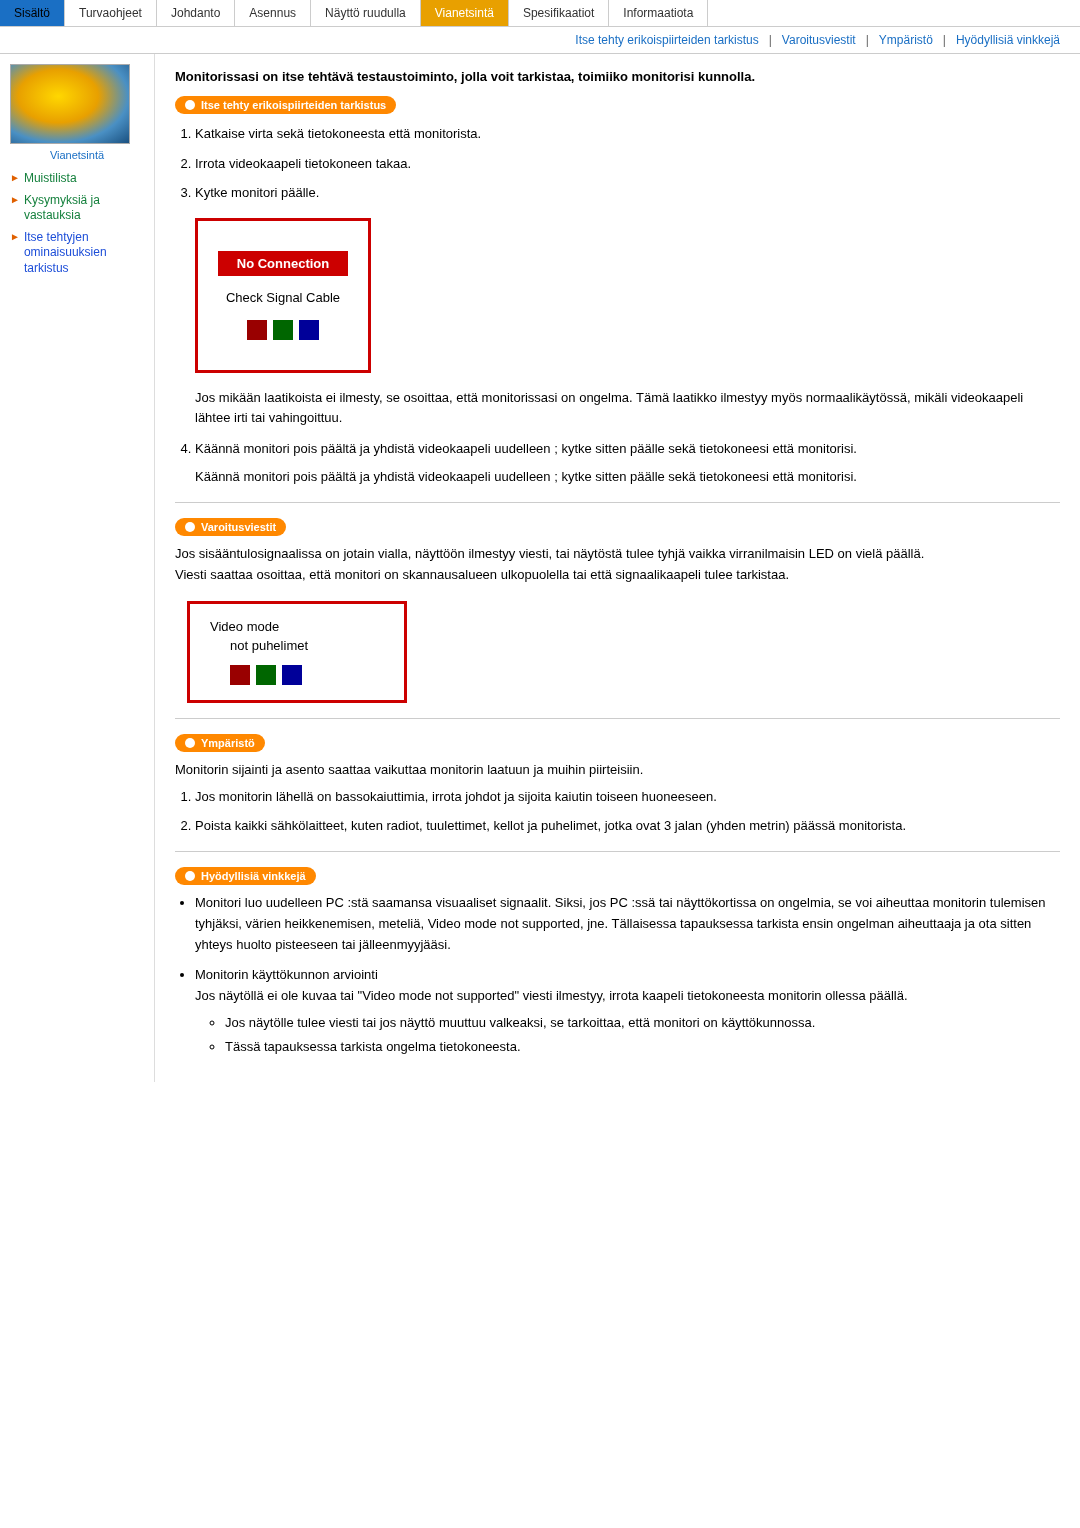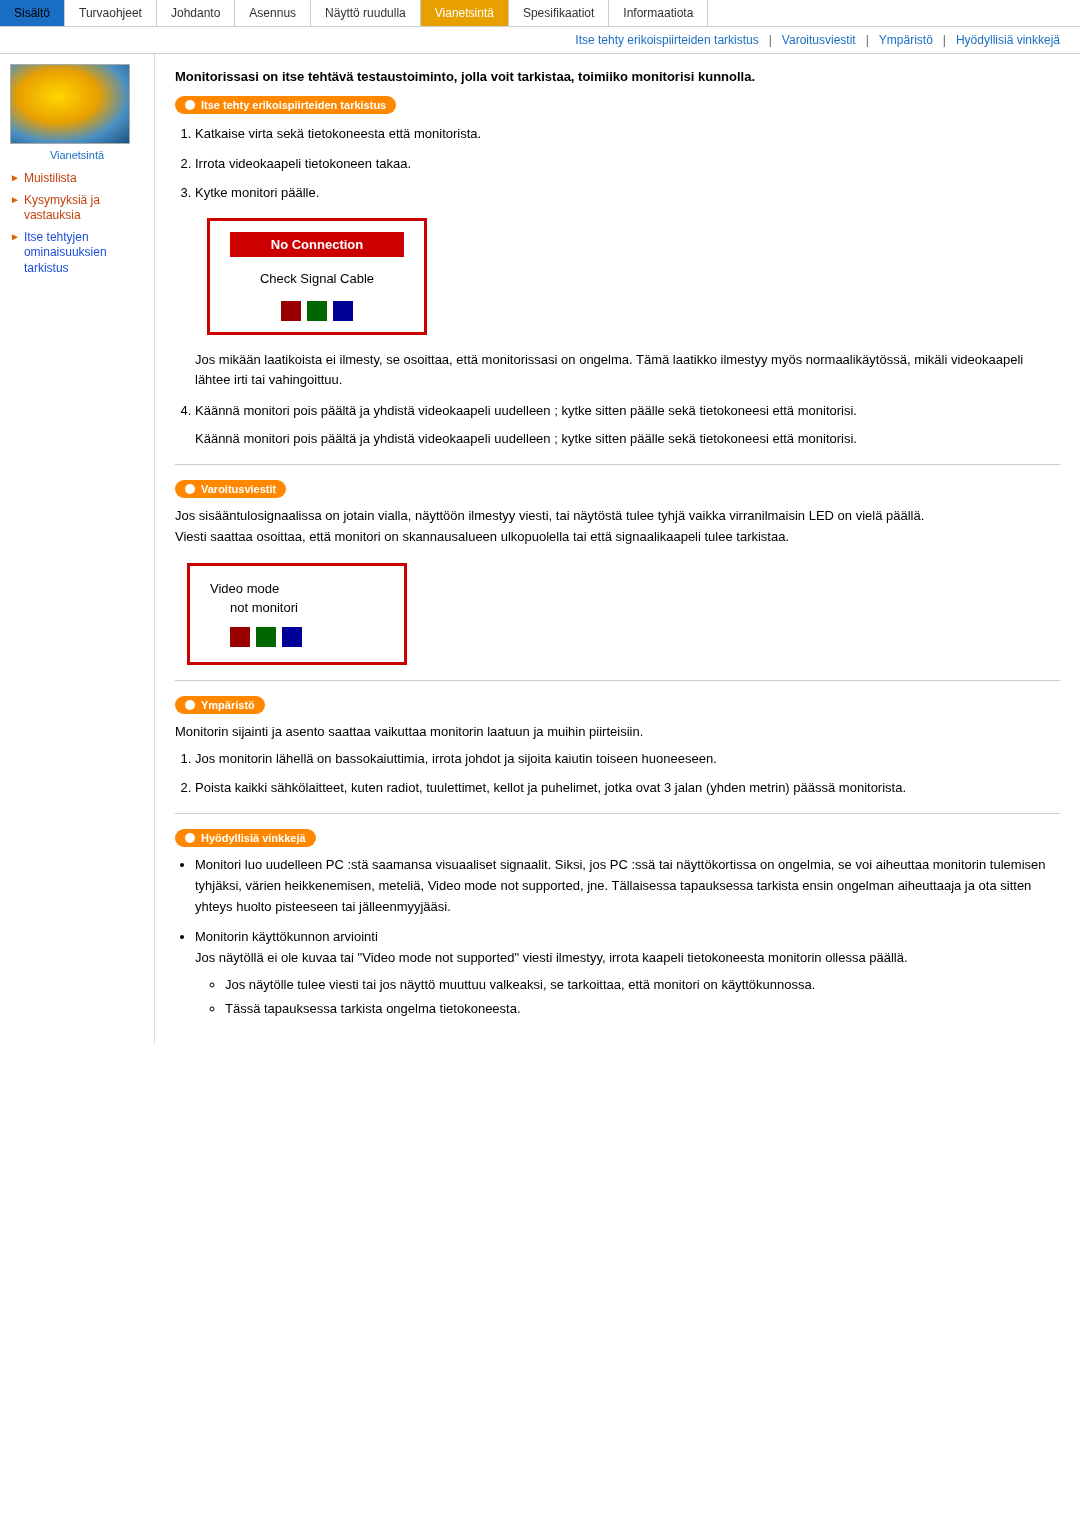--- a/index.html
+++ b/index.html
@@ -20,38 +20,38 @@
     .layout { display: flex; }
 
     
     .sidebar { width: 155px; min-width: 155px; padding: 10px; border-right: 1px solid #ddd; }
     .sidebar-img { width: 120px; height: 80px; background: linear-gradient(135deg, #f0c040 0%, #e8a000 40%, #3a7fc4 60%, #2060a0 100%); border: 1px solid #aaa; display: flex; align-items: center; justify-content: center; margin-bottom: 5px; overflow: hidden; }
     .sidebar-img-inner { width: 100%; height: 100%; background: radial-gradient(ellipse at 40% 40%, #ffd700 0%, #e8a000 40%, #4a90c4 70%, #1a5080 100%); }
     .sidebar-label { font-size: 11px; color: #1a6fc4; text-align: center; margin-bottom: 10px; }
     .sidebar-menu { margin-top: 5px; }
     .sidebar-menu-item { display: flex; align-items: flex-start; margin-bottom: 6px; cursor: pointer; }
     .sidebar-menu-item .arrow { color: #e06000; font-size: 10px; margin-right: 4px; margin-top: 1px; flex-shrink: 0; }
-    .sidebar-menu-item .label { font-size: 12px; color: #c2410c; line-height: 1.3; }
+    .sidebar-menu-item .label { font-size: 12px; color: #15803d; line-height: 1.3; }
     .sidebar-menu-item .label.active { color: #1d4ed8; }
 
     
     .main { flex: 1; padding: 15px 20px; }
 
     
     .section-title { font-size: 13px; font-weight: bold; margin-bottom: 12px; }
 
     
     .num-list { margin: 10px 0 10px 20px; }
     .num-list li { margin-bottom: 10px; line-height: 1.5; }
 
     
     .para { margin: 8px 0; line-height: 1.6; font-size: 13px; }
 
     
-    .monitor-box { border: 3px solid #cc0000; background: #fff; padding: 11px 20px; margin: 15px 12px; width: 220px; text-align: center; }
+    .monitor-box { border: 3px solid #cc0000; background: #fff; padding: 30px 20px; margin: 15px 0; width: 176px; text-align: center; }
     .monitor-box .box-title { background: #cc0000; color: #fff; font-size: 13px; font-weight: bold; padding: 3px 10px; margin-bottom: 12px; text-align: center; }
     .monitor-box .box-subtitle { font-size: 13px; color: #000; margin-bottom: 12px; }
     .monitor-box .squares { display: flex; justify-content: center; gap: 6px; }
     .monitor-box .sq { width: 20px; height: 20px; }
     .monitor-box .sq.red { background: #990000; }
     .monitor-box .sq.green { background: #006600; }
     .monitor-box .sq.blue { background: #000099; }
 
     
     .video-box { border: 3px solid #cc0000; background: #fff; padding: 15px 20px; margin: 15px 12px; width: 220px; text-align: left; }
@@ -169,21 +169,21 @@
       <div class="orange-dot-btn">
         <div class="odot"></div>
         <span>Varoitusviestit</span>
       </div>
     </div>
 
     <p class="para">Jos sisääntulosignaalissa on jotain vialla, näyttöön ilmestyy viesti, tai näytöstä tulee tyhjä vaikka virranilmaisin LED on vielä päällä.<br>Viesti saattaa osoittaa, että monitori on skannausalueen ulkopuolella tai että signaalikaapeli tulee tarkistaa.</p>
 
     <div class="video-box">
       <div class="vb-title">Video mode</div>
-      <div class="vb-subtitle">not monitori</div>
+      <div class="vb-subtitle">not puhelimet</div>
       <div class="squares">
         <div class="sq red"></div>
         <div class="sq green"></div>
         <div class="sq blue"></div>
       </div>
     </div>
 
     <hr class="divider">
 
     <div class="orange-bullet-wrap">

